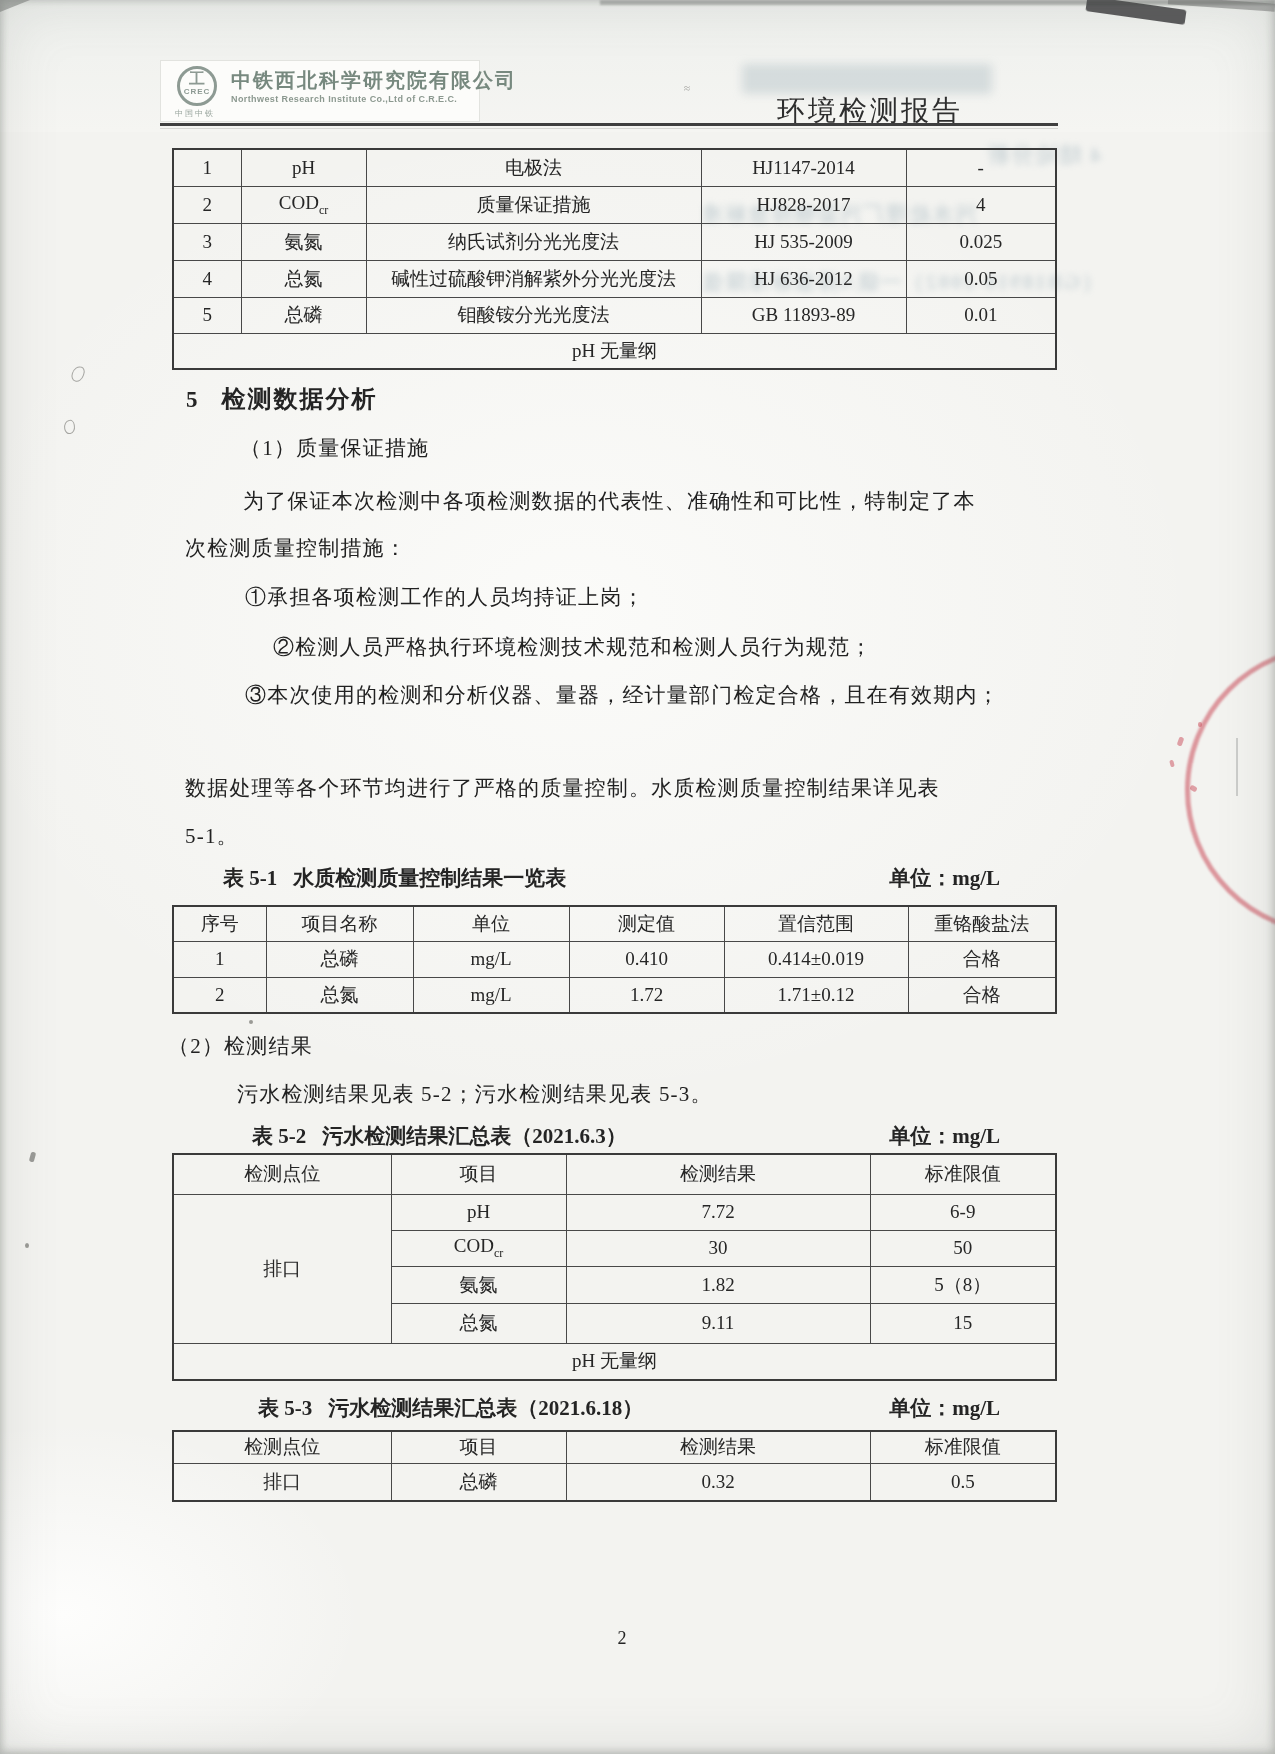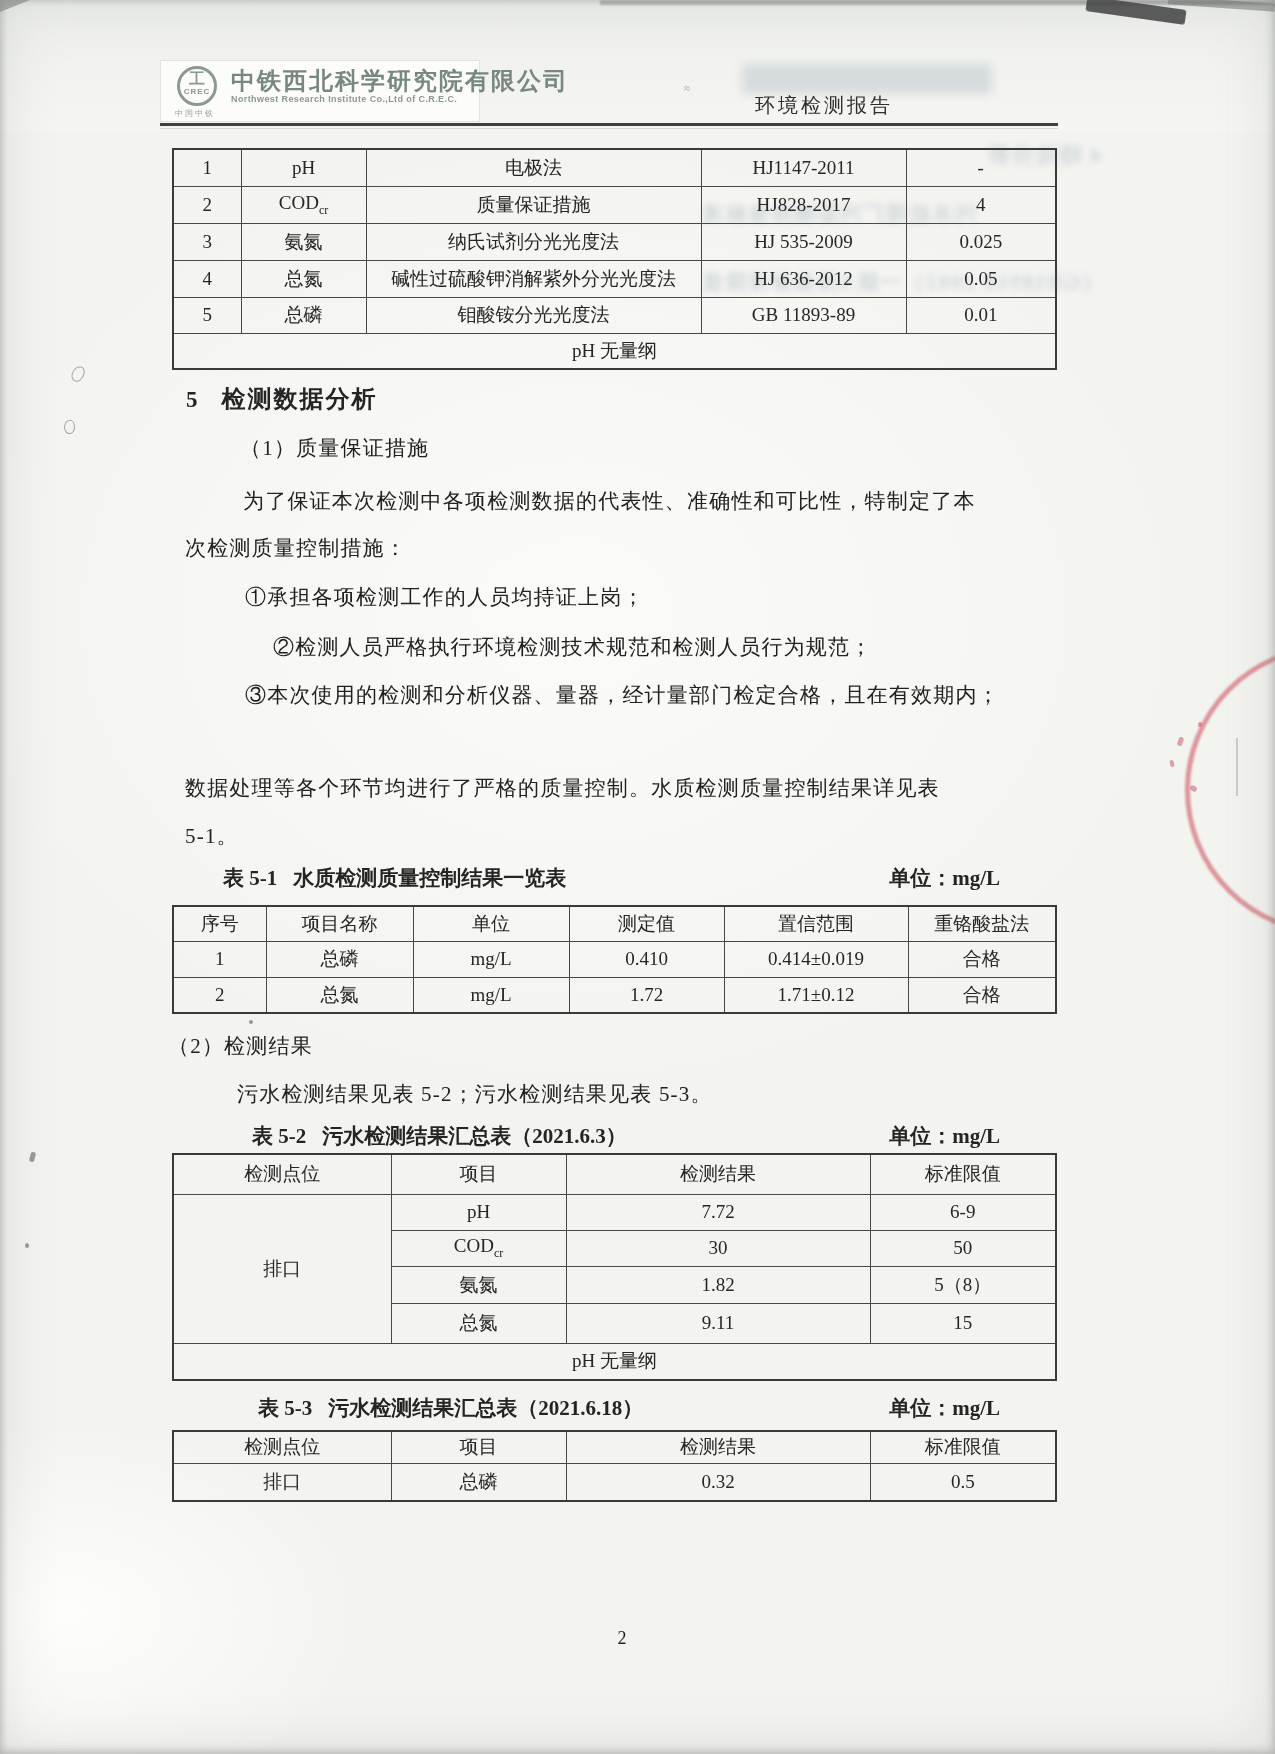--- a/index.html
+++ b/index.html
@@ -18,25 +18,25 @@
   .logo-box{left:160px;top:60px;width:318px;height:60px;background:#fcfcfa;border:1px solid #e2e3df;z-index:2;}
   .logo-ring{position:absolute;left:16px;top:5px;width:40px;height:40px;border:3px solid #8d9a93;
     border-radius:50%;box-sizing:border-box;text-align:center;}
   .ring-glyph{display:block;font-size:16px;line-height:16px;margin-top:2px;color:#8d9a93;font-weight:bold;
     font-family:"Liberation Sans",sans-serif;}
   .ring-text{display:block;font-size:8px;line-height:9px;color:#8d9a93;font-weight:bold;letter-spacing:1px;
     font-family:"Liberation Sans",sans-serif;}
   .logo-caption{position:absolute;left:14px;top:47px;font-size:8px;color:#9aa69f;letter-spacing:2px;
     font-family:"Liberation Sans",sans-serif;}
   .logo-text{position:absolute;left:70px;top:6px;}
-  .logo-cn{font-size:24px;font-weight:bold;color:#77897f;letter-spacing:2px;line-height:27px;
+  .logo-cn{font-size:20px;font-weight:bold;color:#77897f;letter-spacing:2px;line-height:27px;
     font-family:"Liberation Sans",sans-serif;white-space:nowrap;}
   .logo-en{font-size:9px;font-weight:bold;color:#8b988f;letter-spacing:.4px;
     font-family:"Liberation Sans",sans-serif;white-space:nowrap;}
-  .report-type{left:755px;top:92px;width:230px;text-align:left;font-size:20px;letter-spacing:3px;
+  .report-type{left:755px;top:92px;width:230px;text-align:center;font-size:28px;letter-spacing:3px;
     color:#2e2e2e;z-index:2;}
   .rule1{left:160px;top:123px;width:898px;height:3px;background:#3f3f3f;z-index:2;filter:blur(.3px);}
   .rule2{left:160px;top:128px;width:898px;height:1px;background:#b9b9b5;opacity:.5;z-index:2;}
   
   table.tbl{position:absolute;border-collapse:collapse;table-layout:fixed;z-index:2;background:transparent;}
   .tbl td,.tbl th{border:1px solid #484848;text-align:center;vertical-align:middle;font-size:19px;
     font-weight:normal;padding:0;color:#262626;overflow:hidden;}
   .tbl{border:2px solid #3a3a3a;}
   .sub{font-size:12px;}
   
@@ -101,21 +101,21 @@
         <col style="width:125px">
         <col style="width:335px">
         <col style="width:205px">
         <col style="width:150px">
       </colgroup>
     <tbody>
       <tr style="height:37px">
         <td>1</td>
         <td>pH</td>
         <td>电极法</td>
-        <td>HJ1147-2011</td>
+        <td>HJ1147-2014</td>
         <td>-</td>
       </tr>
       <tr style="height:37px">
         <td>2</td>
         <td><span>COD</span><sub class="sub">cr</sub></td>
         <td>质量保证措施</td>
         <td>HJ828-2017</td>
         <td>4</td>
       </tr>
       <tr style="height:37px">

